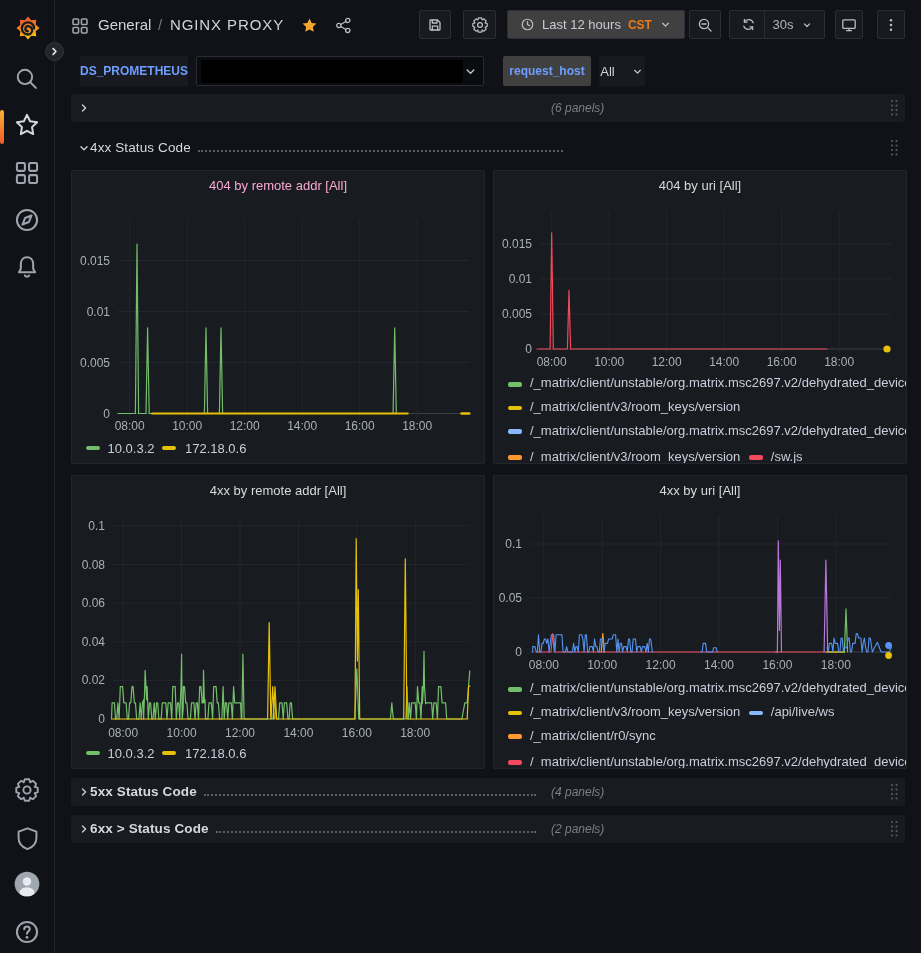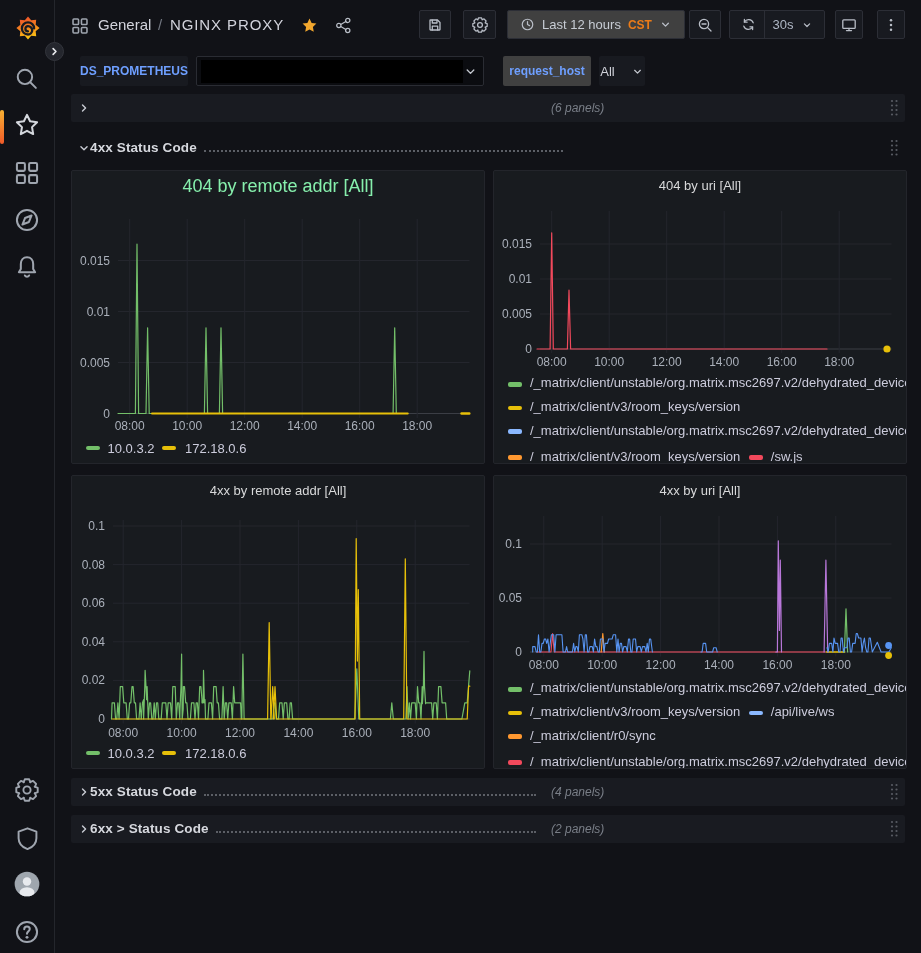--- a/index.html
+++ b/index.html
@@ -182,36 +182,36 @@
         <circle cx="6.5" cy="11.0" r="1.1" fill="#585b63"></circle>
         <circle cx="2.0" cy="15.5" r="1.1" fill="#585b63"></circle>
         <circle cx="6.5" cy="15.5" r="1.1" fill="#585b63"></circle>
       </svg></div>
 </div>
 <div style="position:absolute;left:71px;top:134px;width:834px;height:28px;border-radius:2px">
 <div style="position:absolute;left:6px;top:7px"><svg width="14" height="14" viewBox="0 0 16 16" fill="none" style="">
         <path d="M4.5 6.5 L8 10 L11.5 6.5" stroke="#c8cbd3" stroke-width="1.6" stroke-linecap="round" stroke-linejoin="round"></path>
       </svg></div>
 <div style="position:absolute;left:19px;top:0;right:342px;height:28px;display:flex;align-items:baseline">
-<span style="font-size:13.5px;font-weight:700;letter-spacing:0.12px;color:#d6d8de;line-height:28px;white-space:nowrap">4xx Status Code</span>
+<span style="font-size:13.5px;font-weight:400;letter-spacing:0.12px;color:#d6d8de;line-height:28px;white-space:nowrap">4xx Status Code</span>
 <span style="flex:1;border-bottom:2px dotted #5c5f66;margin:0 0 8px 7px"></span>
 </div>
 <div style="position:absolute;right:4px;top:5px"><svg width="11" height="18" viewBox="0 0 11 18">
         <circle cx="2.0" cy="2.0" r="1.1" fill="#585b63"></circle>
         <circle cx="6.5" cy="2.0" r="1.1" fill="#585b63"></circle>
         <circle cx="2.0" cy="6.5" r="1.1" fill="#585b63"></circle>
         <circle cx="6.5" cy="6.5" r="1.1" fill="#585b63"></circle>
         <circle cx="2.0" cy="11.0" r="1.1" fill="#585b63"></circle>
         <circle cx="6.5" cy="11.0" r="1.1" fill="#585b63"></circle>
         <circle cx="2.0" cy="15.5" r="1.1" fill="#585b63"></circle>
         <circle cx="6.5" cy="15.5" r="1.1" fill="#585b63"></circle>
       </svg></div>
 </div>
 <div style="position:absolute;left:71px;top:170px;width:414px;height:294px;background:#181b1f;border:1px solid #23252b;border-radius:2px;overflow:hidden">
-<div style="position:absolute;left:0;top:0;width:100%;height:28px;text-align:center;line-height:30px;font-size:18px;font-weight:500;color:#86efac">404 by remote addr [All]</div>
+<div style="position:absolute;left:0;top:0;width:100%;height:28px;text-align:center;line-height:30px;font-size:13px;font-weight:500;color:#f9a8d4">404 by remote addr [All]</div>
 <svg width="414" height="294" viewBox="0 0 414 294" style="position:absolute;left:0;top:0">
       <line x1="46" y1="242.5" x2="397.5" y2="242.5" stroke="#3b3e45" stroke-width="1"></line>
       <text x="38" y="246.5" text-anchor="end" font-size="12" fill="#aab0ba">0</text>
       <line x1="46" y1="191.5" x2="397.5" y2="191.5" stroke="#24262d" stroke-width="1"></line>
       <text x="38" y="195.5" text-anchor="end" font-size="12" fill="#aab0ba">0.005</text>
       <line x1="46" y1="140.5" x2="397.5" y2="140.5" stroke="#24262d" stroke-width="1"></line>
       <text x="38" y="144.5" text-anchor="end" font-size="12" fill="#aab0ba">0.01</text>
       <line x1="46" y1="89.5" x2="397.5" y2="89.5" stroke="#24262d" stroke-width="1"></line>
       <text x="38" y="93.5" text-anchor="end" font-size="12" fill="#aab0ba">0.015</text>
       <line x1="57.7" y1="48" x2="57.7" y2="247" stroke="#24262d" stroke-width="1"></line>

